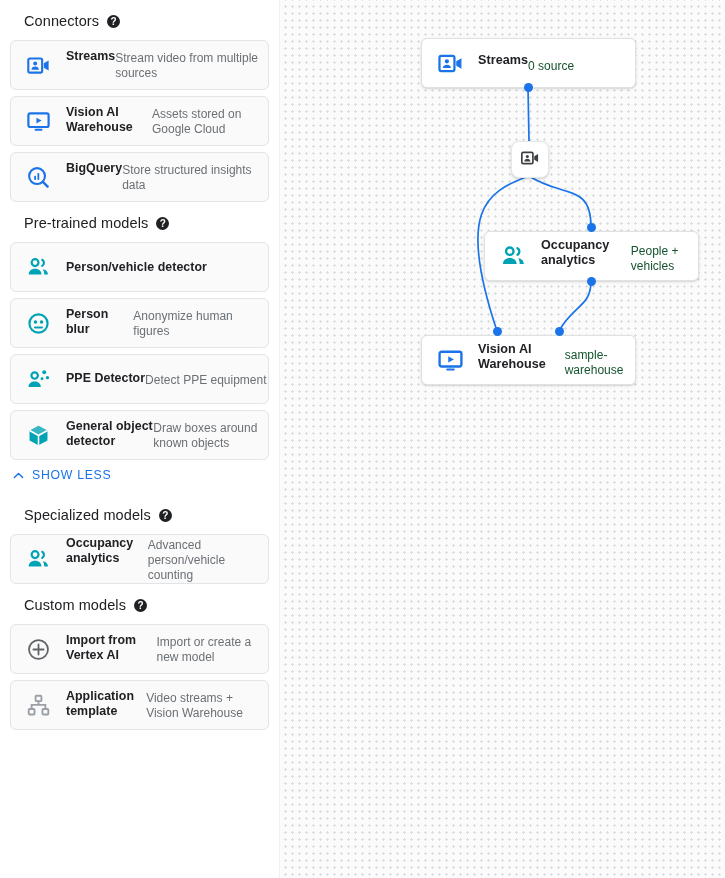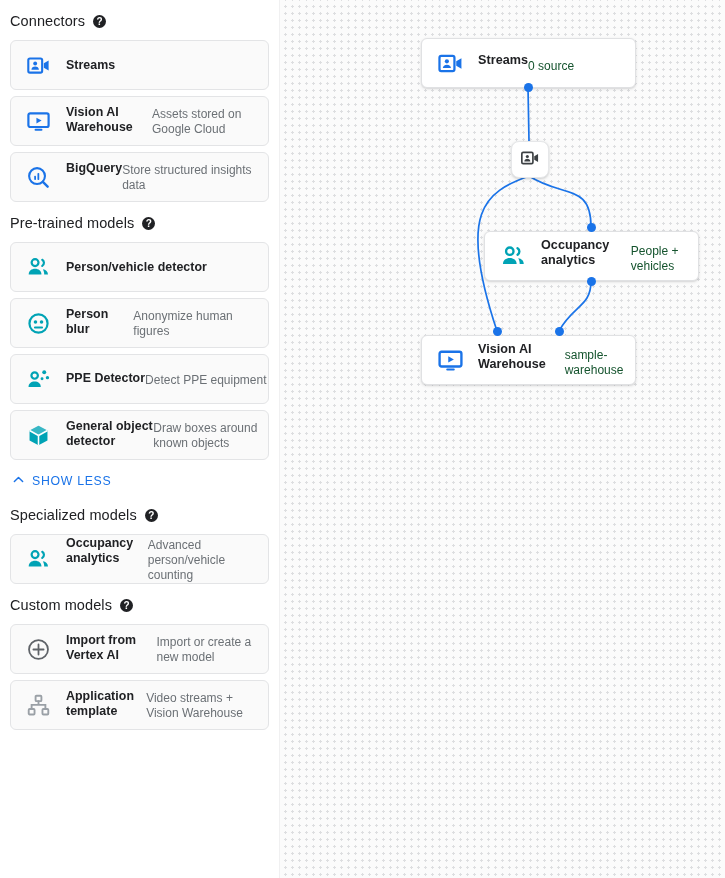--- a/index.html
+++ b/index.html
@@ -25,21 +25,21 @@
     background: #ffffff;
     box-sizing: border-box;
     padding: 0;
     overflow: hidden;
     flex: 0 0 279px;
   }
   .section-header {
     display: flex;
     align-items: center;
     gap: 8px;
-    padding-left: 10px;
+    padding-left: 24px;
     height: 26px;
     margin-top: 8px;
     margin-bottom: 4px;
   }
   .section-title {
     font-size: 14.5px;
     color: #202124;
     line-height: 18px;
     letter-spacing: 0.1px;
   }
@@ -89,21 +89,21 @@
   }
   .card-sub {
     font-size: 12px;
     color: #6b7075;
     line-height: 15px;
     margin-top: 2px;
   }
 
   .show-less {
     display: flex;
-    align-items: center;
+    align-items: flex-start;
     gap: 6px;
     padding-left: 11px;
     height: 26px;
     margin-top: 8px;
     margin-bottom: 2px;
     cursor: pointer;
   }
   .show-less-label {
     color: #1a73e8;
     font-size: 12.3px;
@@ -181,20 +181,21 @@
         <span class="card-ico">
           <svg width="25" height="25" viewBox="0 0 24 24" fill="none" aria-hidden="true">
             <rect x="2.2" y="5.2" width="13.3" height="13.6" rx="1.6" stroke="#1a73e8" stroke-width="2"></rect>
             <circle cx="8.8" cy="10.1" r="1.85" fill="#1a73e8"></circle>
             <path d="M5.2 16.1c0-1.9 1.6-3.1 3.6-3.1s3.6 1.2 3.6 3.1z" fill="#1a73e8"></path>
             <path d="M17.1 9.9l4.6-2.6v9.4l-4.6-2.6z" fill="#1a73e8"></path>
           </svg>
         </span>
         <span class="card-txt">
           <span class="card-title">Streams</span>
+          <span class="card-sub">Stream video from multiple sources</span>
         </span>
       </div>
       <div class="card">
         <span class="card-ico">
           <svg width="25" height="25" viewBox="0 0 24 24" fill="none" aria-hidden="true">
             <rect x="2.3" y="4.2" width="19.4" height="13.1" rx="1.7" stroke="#1a73e8" stroke-width="2.1"></rect>
             <path d="M10 8.3l5 2.75-5 2.75z" fill="#1a73e8"></path>
             <rect x="8.2" y="19" width="7.6" height="1.9" rx="0.9" fill="#1a73e8"></rect>
           </svg>
         </span>

